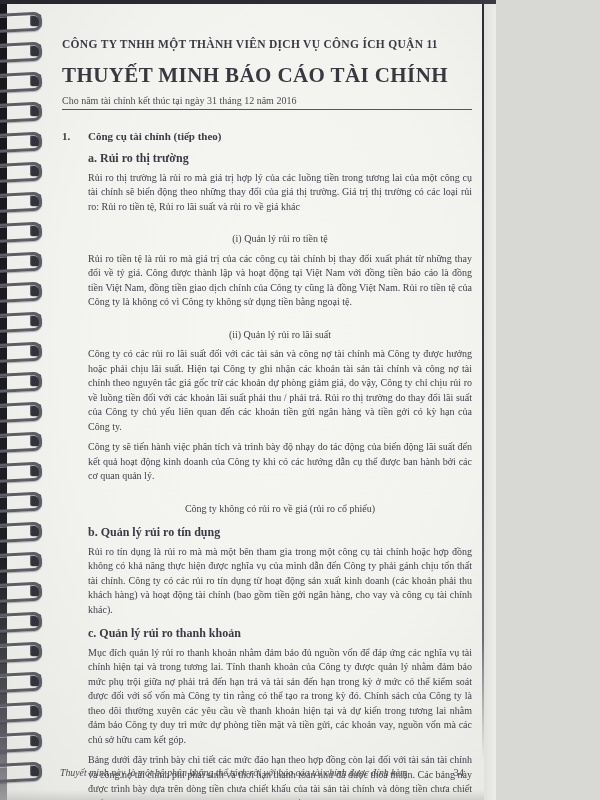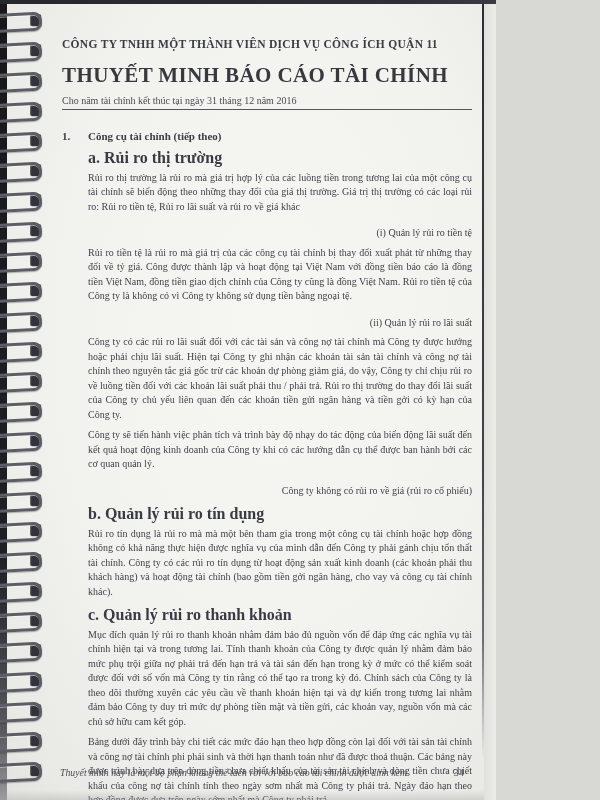--- a/index.html
+++ b/index.html
@@ -64,22 +64,22 @@
     margin-bottom: 7px;
   }
   .period {
     font-size: 10px; color: #4a4a53;
     border-bottom: 1.5px solid #55555d; padding-bottom: 3px; margin-bottom: 20px;
   }
   .section-heading { font-weight: bold; font-size: 11px; color: #3c3c46; display: flex; margin-bottom: 8px; }
   .sec-num { width: 26px; flex: 0 0 26px; }
   .blocks { margin-left: 26px; }
   .blocks p { margin: 0 0 6px 0; font-size: 10px; line-height: 14.5px; text-align: justify; }
-  .blocks p.sub { font-weight: bold; font-size: 16px; margin: 9px 0 5px 0; text-align: left; color: #3a3a44; }
-  .blocks p.roman { margin: 12px 0 5px 0; text-align: right; }
+  .blocks p.sub { font-weight: bold; font-size: 12px; margin: 9px 0 5px 0; text-align: left; color: #3a3a44; }
+  .blocks p.roman { margin: 18px 0 5px 0; text-align: center; }
   
   .footer {
     position: absolute; left: 60px; right: 32px; bottom: 22px; z-index: 3;
     display: flex; justify-content: space-between; align-items: flex-end;
   }
   .footnote { font-style: italic; font-size: 9.8px; color: #4c4c55; }
   .pagenum { font-size: 10.5px; color: #50505a; }
 </style>
 </head>
 <body>

